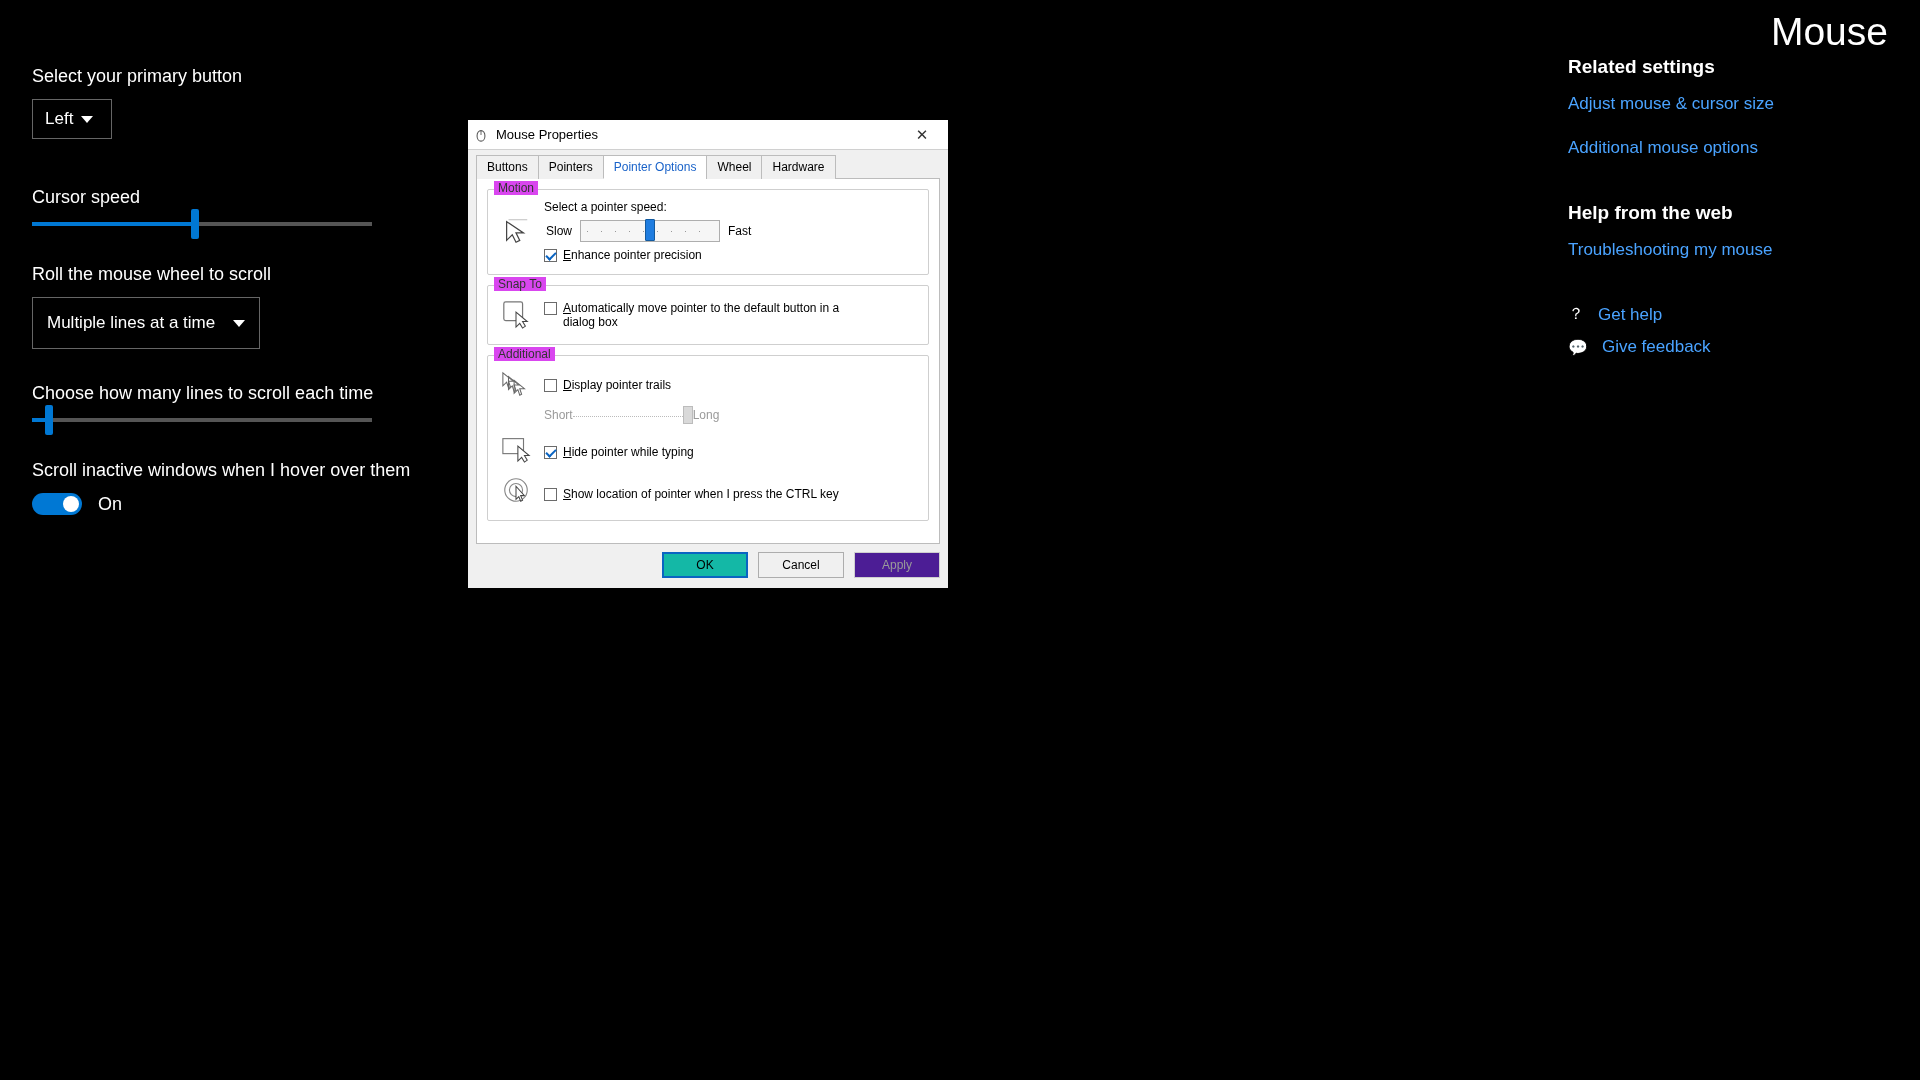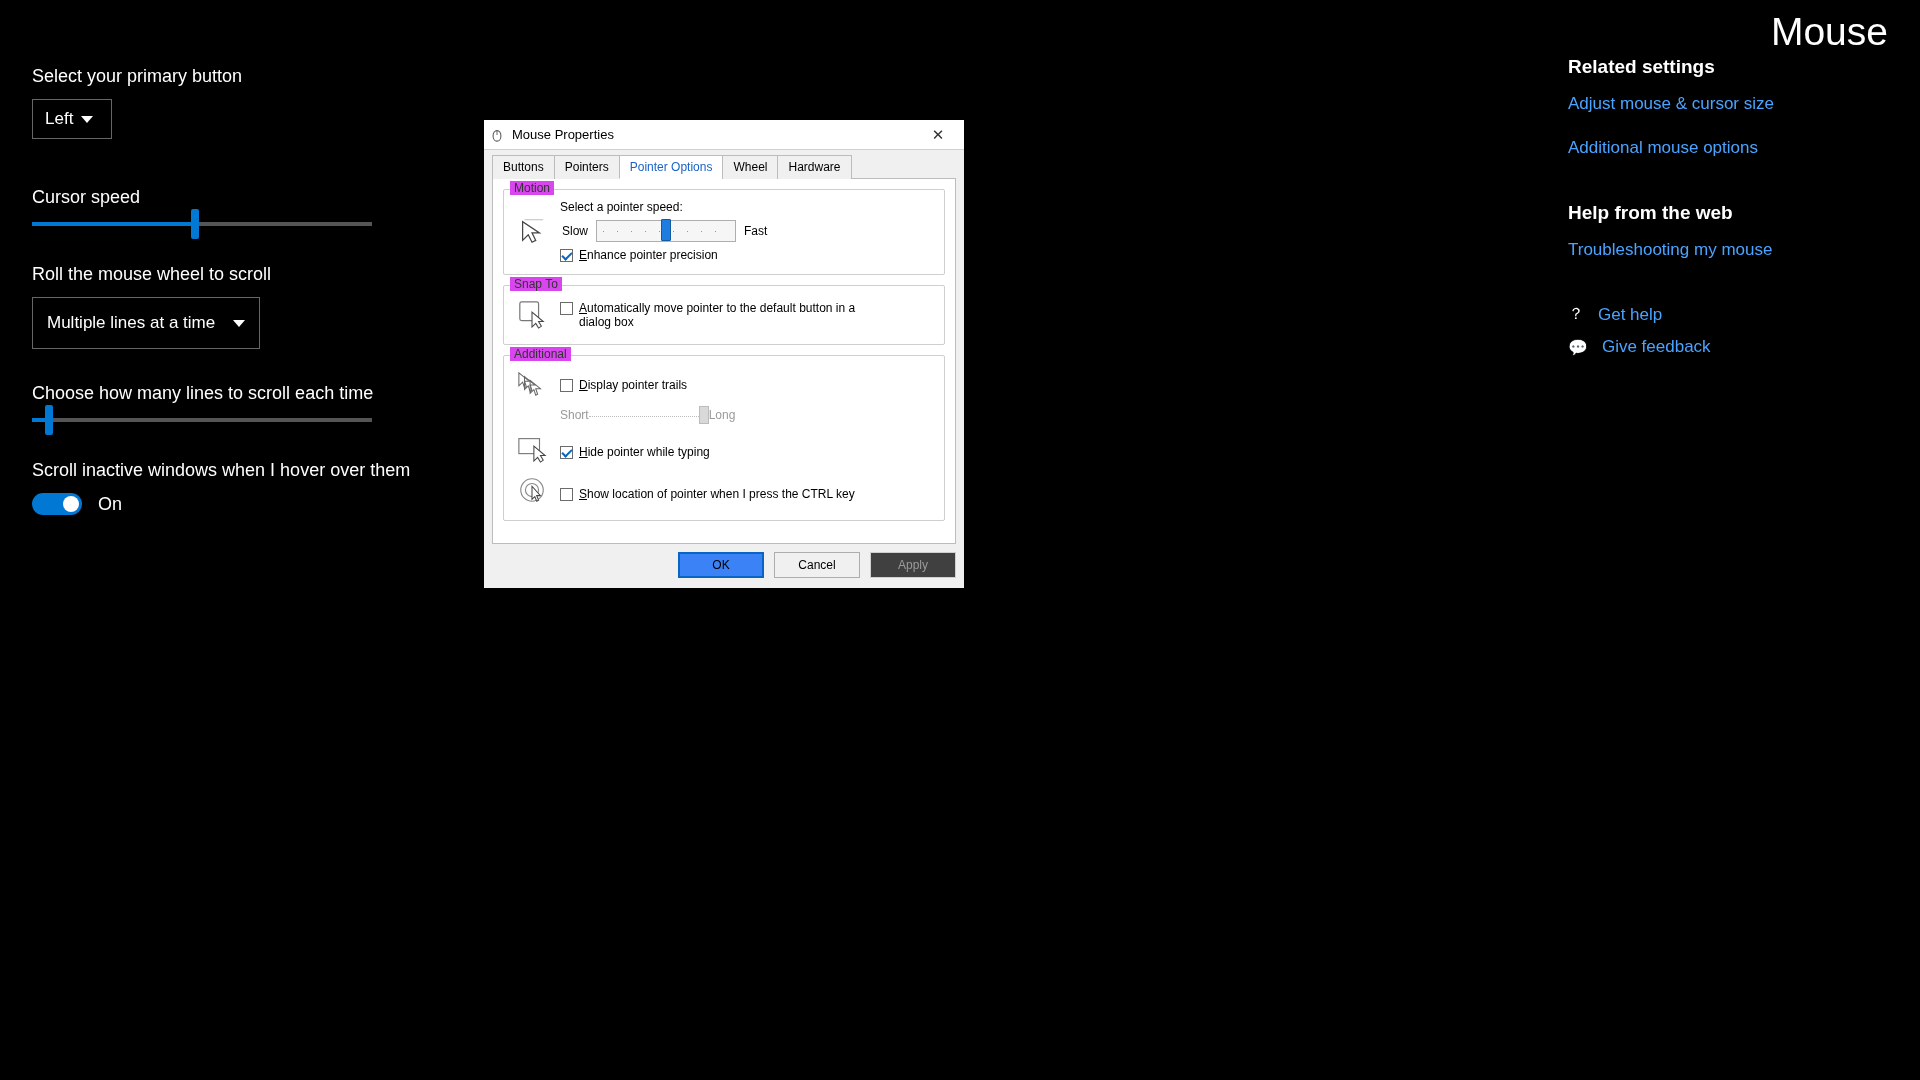--- a/index.html
+++ b/index.html
@@ -35,21 +35,21 @@
   
   .side-panel { position: absolute; right: 32px; top: 56px; width: 320px; }
   .side-heading { font-size: 19px; font-weight: 600; margin-bottom: 16px; }
   .side-link { display: block; font-size: 17px; color: #4aa3ff; margin-bottom: 24px; cursor: pointer; }
   .side-block { margin-bottom: 44px; }
   .side-icon-row { display: flex; align-items: center; gap: 14px; margin-bottom: 12px; cursor: pointer; }
   .side-icon-row .txt { font-size: 17px; color: #4aa3ff; }
   .glyph { font-size: 16px; color: #fff; }
 
   
-  .dialog { position: absolute; left: 484px; top: 120px; width: 480px; background: #f0f0f0; color: #000; font-family: "Segoe UI", Tahoma, sans-serif; font-size: 12px; box-shadow: 2px 2px 10px rgba(0,0,0,.5); }
+  .dialog { position: absolute; left: 468px; top: 120px; width: 480px; background: #f0f0f0; color: #000; font-family: "Segoe UI", Tahoma, sans-serif; font-size: 12px; box-shadow: 2px 2px 10px rgba(0,0,0,.5); }
   .dlg-titlebar { display: flex; align-items: center; height: 30px; padding: 0 6px; background: #fff; border-bottom: 1px solid #d0d0d0; }
   .dlg-icon { width: 14px; height: 14px; margin-right: 8px; }
   .dlg-title { flex: 1; font-size: 13px; }
   .dlg-close { width: 40px; height: 28px; display: flex; align-items: center; justify-content: center; cursor: pointer; font-size: 15px; color: #333; }
 
   .tabstrip { display: flex; padding: 4px 8px 0 8px; background: #f0f0f0; gap:0; }
   .tab { padding: 4px 10px; border: 1px solid #bcbcbc; border-bottom: none; background: #f0f0f0; font-size: 12px; cursor: pointer; position: relative; top: 1px; margin-right: -1px; }
   .tab.active { background: #fff; border-bottom: 1px solid #fff; font-weight: 400; color: #1a63c9; }
   .tab.inactive { background: #f0f0f0; }
 
@@ -73,22 +73,22 @@
   .underl::first-letter { text-decoration: underline; }
 
   .trails-slider { display: flex; align-items: center; gap: 0; margin-top: 4px; margin-left: 46px; }
   .trails-track { position: relative; width: 120px; height: 18px; }
   .trails-ticks { position: absolute; left: 0; right: 0; top: 10px; height: 1px; border-bottom: 1px dotted #bbb; }
   .trails-thumb { position: absolute; right: 0; top: 0; width: 10px; height: 18px; background: #d9d9d9; border: 1px solid #bcbcbc; }
   .disabled-text { color: #9a9a9a; }
 
   .dlg-buttons { display: flex; justify-content: flex-end; gap: 10px; padding: 0 8px 10px 8px; }
   .dlg-btn { min-width: 86px; height: 26px; border: 1px solid #adadad; background: #f0f0f0; font-size: 12px; cursor: pointer; }
-  .dlg-btn.primary { border: 2px solid #0a64c2; background: #3b82f6; }
-  .dlg-btn.disabled { color: #9a9a9a; border-color: #cfcfcf; background: #404040; cursor: default; }
+  .dlg-btn.primary { border: 2px solid #0a64c2; background: #14b8a6; }
+  .dlg-btn.disabled { color: #9a9a9a; border-color: #cfcfcf; background: #4c1d95; cursor: default; }
 
   .snap-icon, .trail-icon, .hide-icon, .ctrl-icon, .motion-icon { flex-shrink: 0; }
   .sub-row { margin-top:6px; }
 </style>
 </head>
 <body>
 
 <div class="settings-page">
   <h1 class="page-title">Mouse</h1>
 

